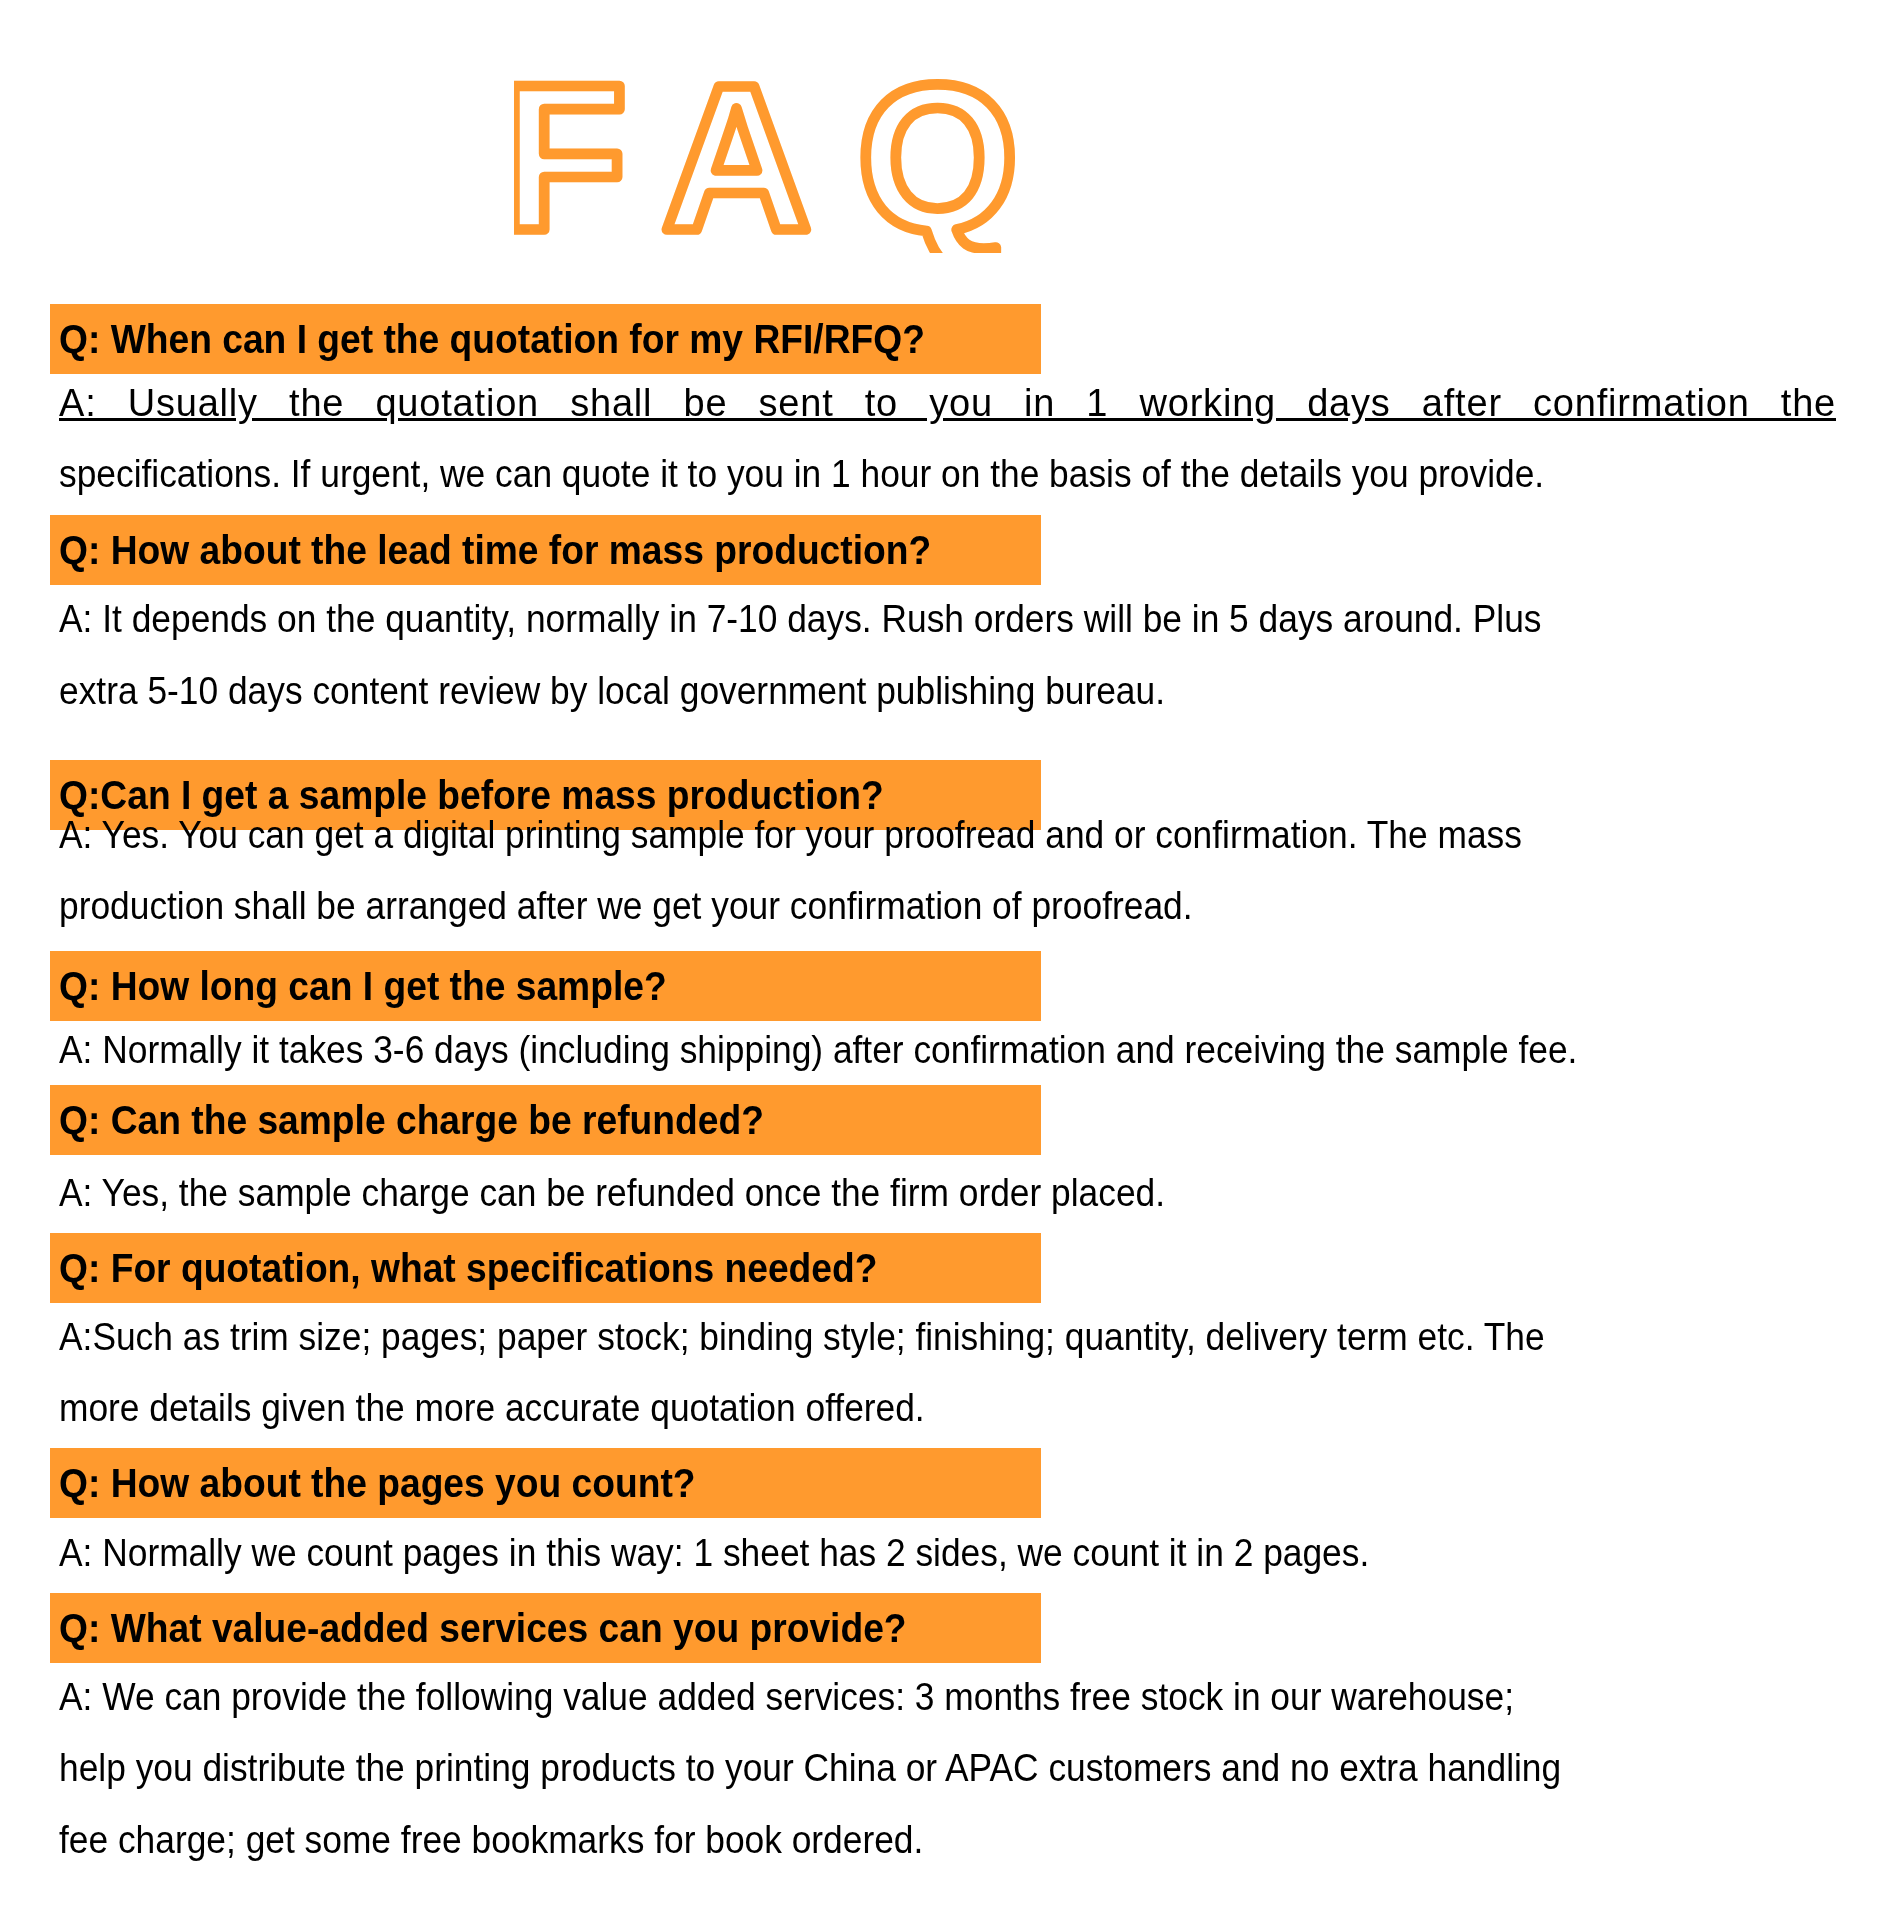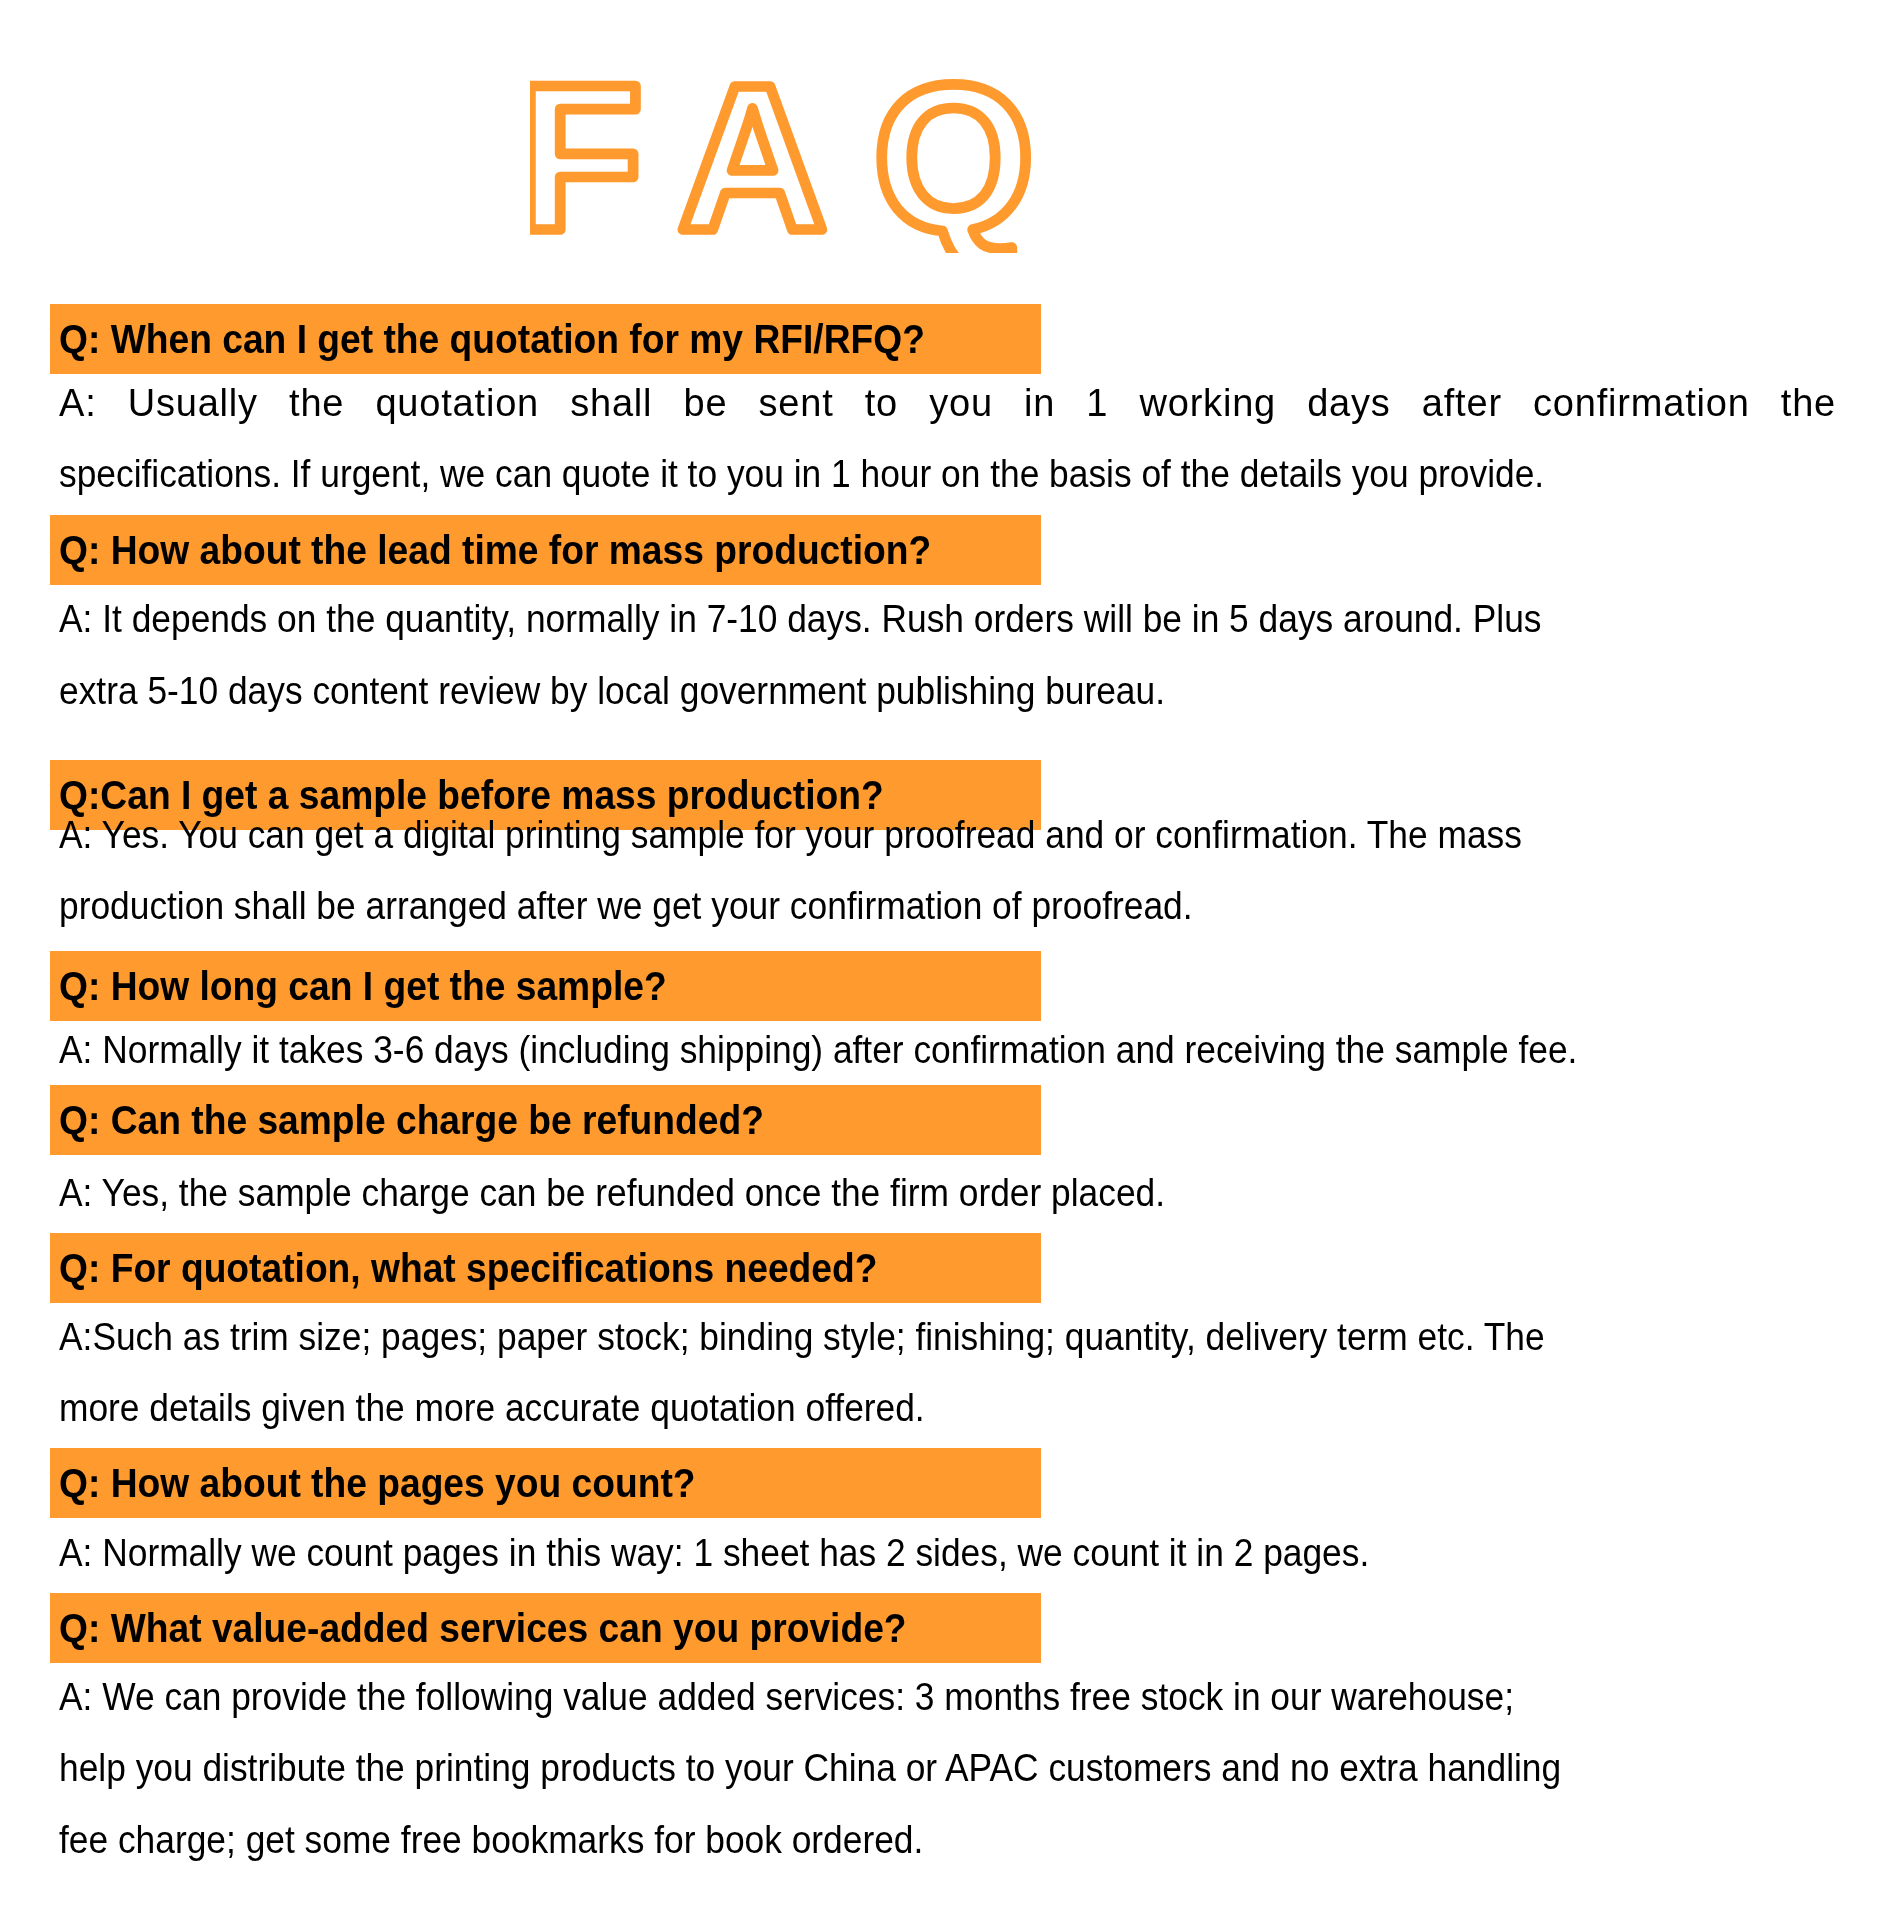--- a/index.html
+++ b/index.html
@@ -1,26 +1,26 @@
 <!DOCTYPE html>
 <html style="--accent: #FF9A2E;font-size:12.3px"><head>
 <meta charset="utf-8">
 <style>
   html, body { margin:0; padding:0; background:#ffffff; }
   body { width:1901px; height:1931px; position:relative; overflow:hidden;
          font-family:"Liberation Sans", sans-serif; color:#000; }
-  #title { position:absolute; left:16px; top:61px; width:1564px; text-align:center; }
+  #title { position:absolute; left:0; top:61px; width:1564px; text-align:center; }
   #title svg { display:block; margin:0 auto; }
   .qbar { position:absolute; left:50px; width:991px; height:70px; background:var(--accent);
           box-sizing:border-box; padding-left:9.2px; display:flex; align-items:center; }
   .qtext { font-weight:bold; font-size:40px; line-height:1; white-space:nowrap;
            transform:scaleX(0.93); transform-origin:left center; }
   .aline { position:absolute; left:59px; width:1777px; font-size:38px; line-height:71px; height:71px;
            white-space:nowrap; transform-origin:left center; }
-  .justify { text-align:justify; text-align-last:justify; white-space:normal; }
+  .justify { text-align:justify; text-align-last:justify; white-space:normal;text-decoration:underline; }
 </style>
 </head>
 <body>
 
 <div id="title">
   <svg width="537" height="192" viewBox="0 0 700 250">
     <text x="350" y="220" text-anchor="middle" font-family="Liberation Sans, sans-serif" font-weight="bold" font-size="270" letter-spacing="60" fill="#ffffff" stroke="#FF9A2E" stroke-width="14" stroke-linejoin="round">FAQ</text>
   </svg>
 </div>
 

